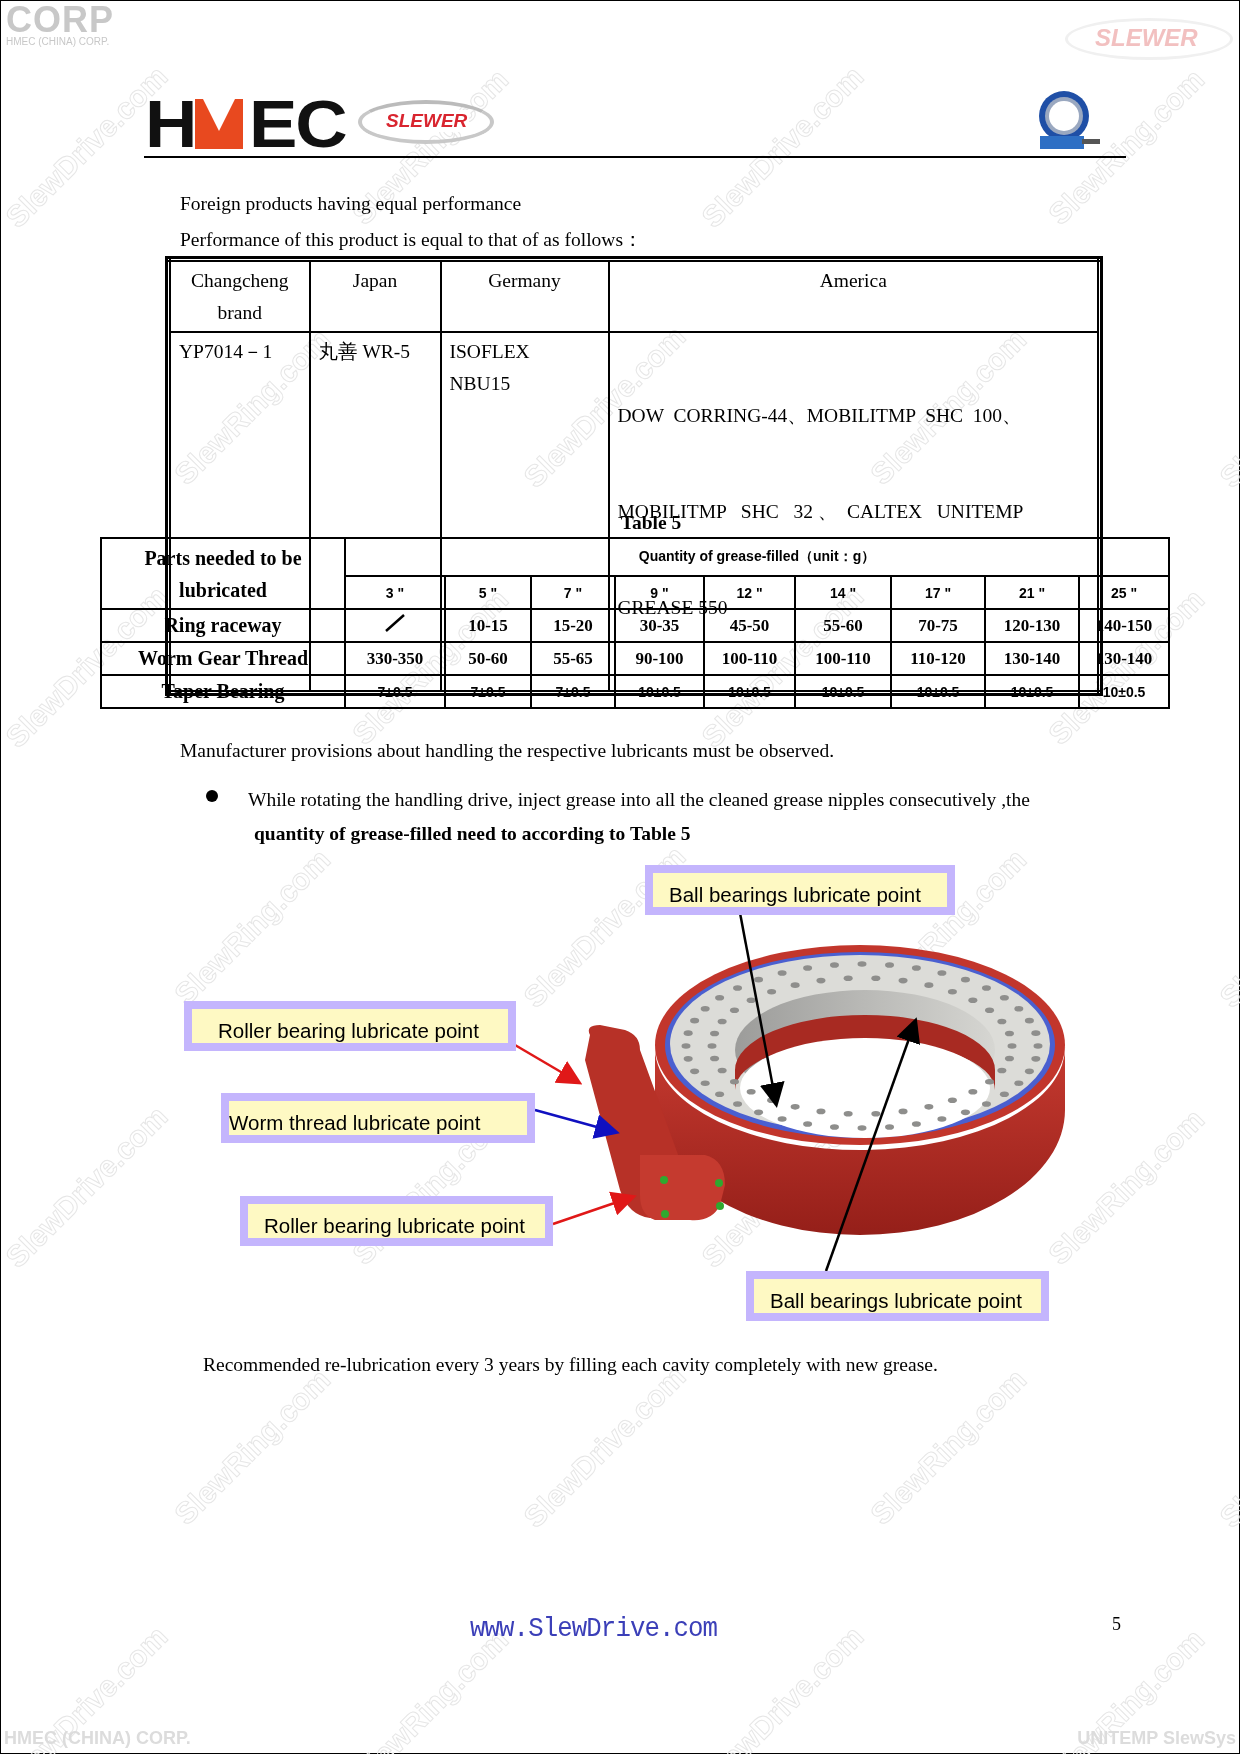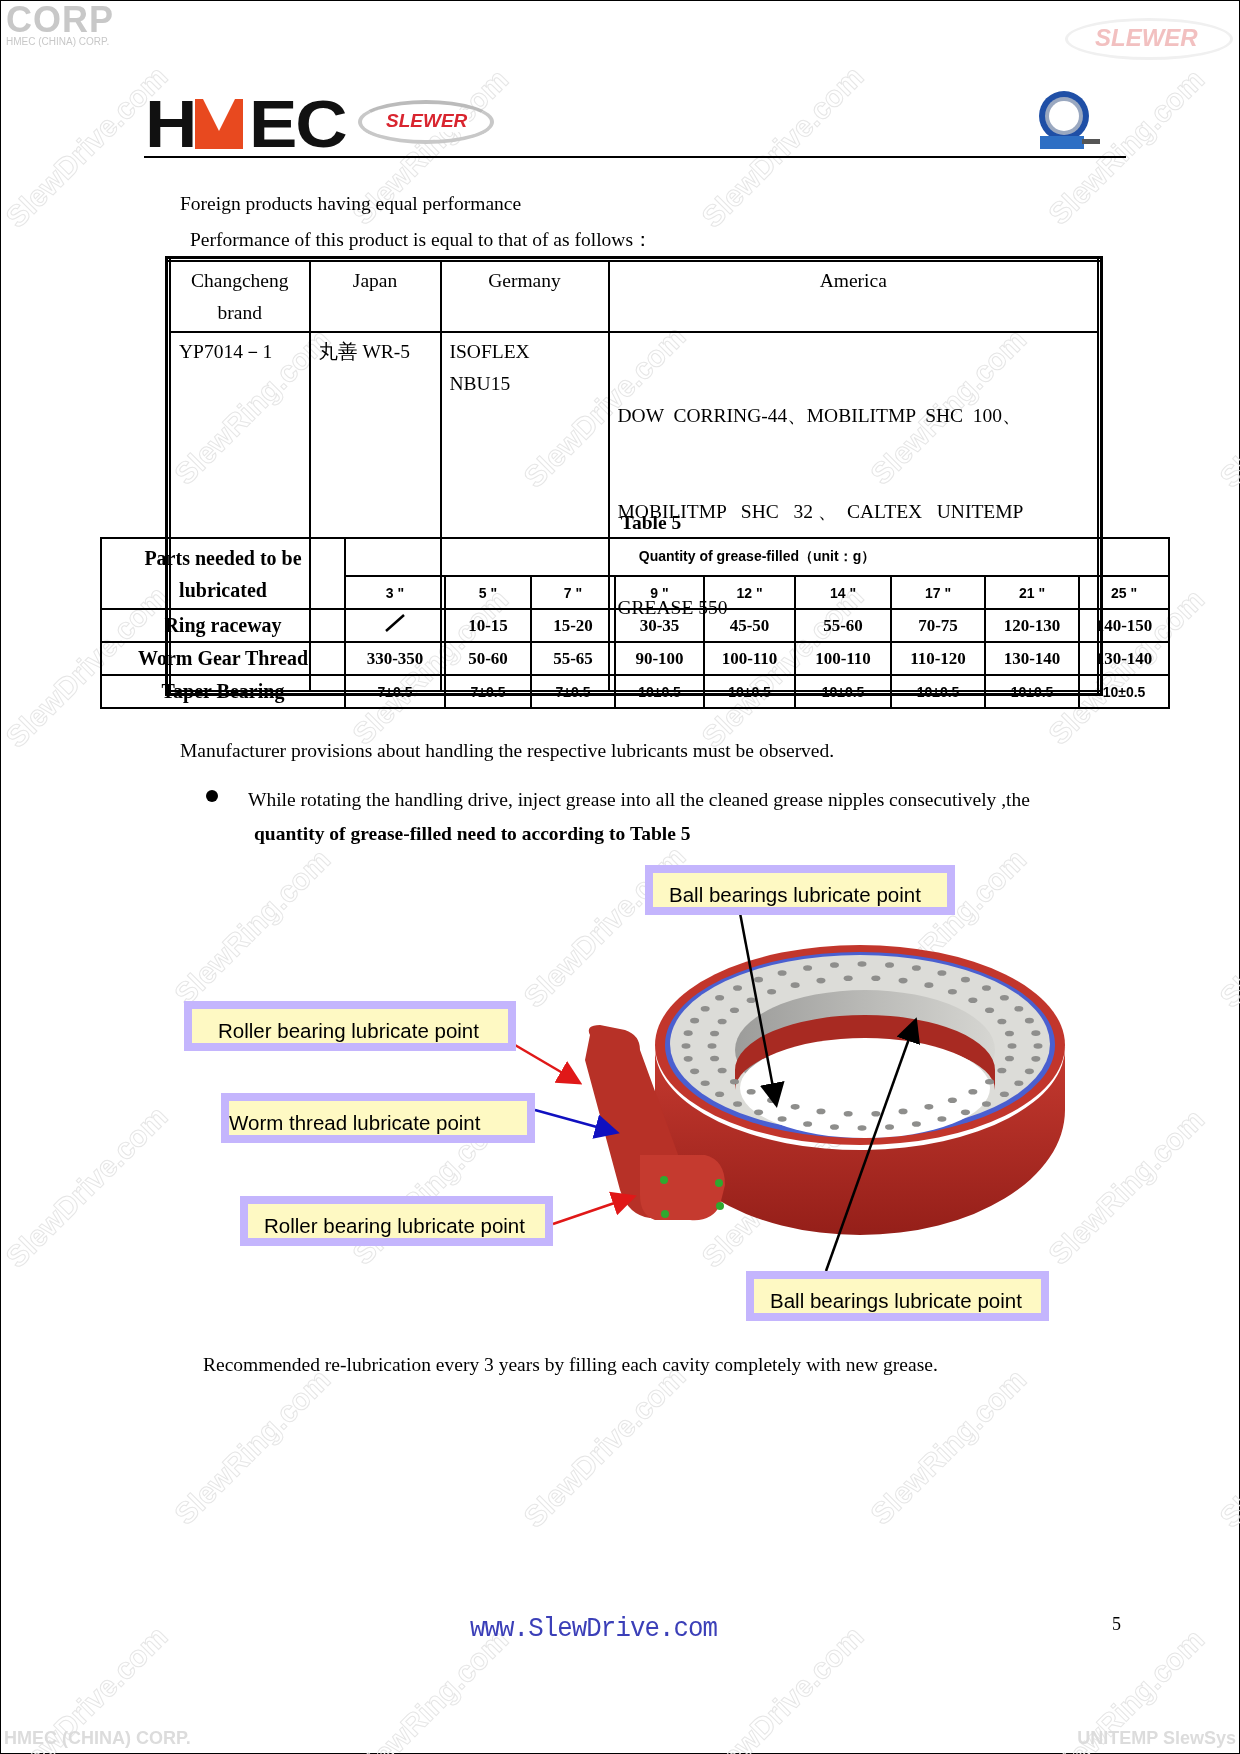--- a/index.html
+++ b/index.html
@@ -105,21 +105,21 @@
 <svg class="drive-icon" viewBox="0 0 70 66">
   <circle cx="32" cy="28" r="25" fill="#1f4fa6"></circle>
   <circle cx="32" cy="28" r="19" fill="#9aa8c0"></circle>
   <circle cx="32" cy="28" r="15" fill="#fff"></circle>
   <rect x="8" y="48" width="44" height="13" fill="#2e6fc4"></rect>
   <rect x="50" y="51" width="18" height="5" fill="#555"></rect>
 </svg>
 <div class="header-line"></div>
 
 <div class="para" style="left:180px; top:190px;">Foreign products having equal performance</div>
-<div class="para" style="left:190px; top:226px;">Performance of this product is equal to that of as follows：</div>
+<div class="para" style="left:180px; top:226px;">Performance of this product is equal to that of as follows：</div>
 
 <table class="t1">
   <colgroup>
       <col style="width:141px">
       <col style="width:131px">
       <col style="width:168px">
       <col>
     </colgroup>
   <tbody>
       <tr>

